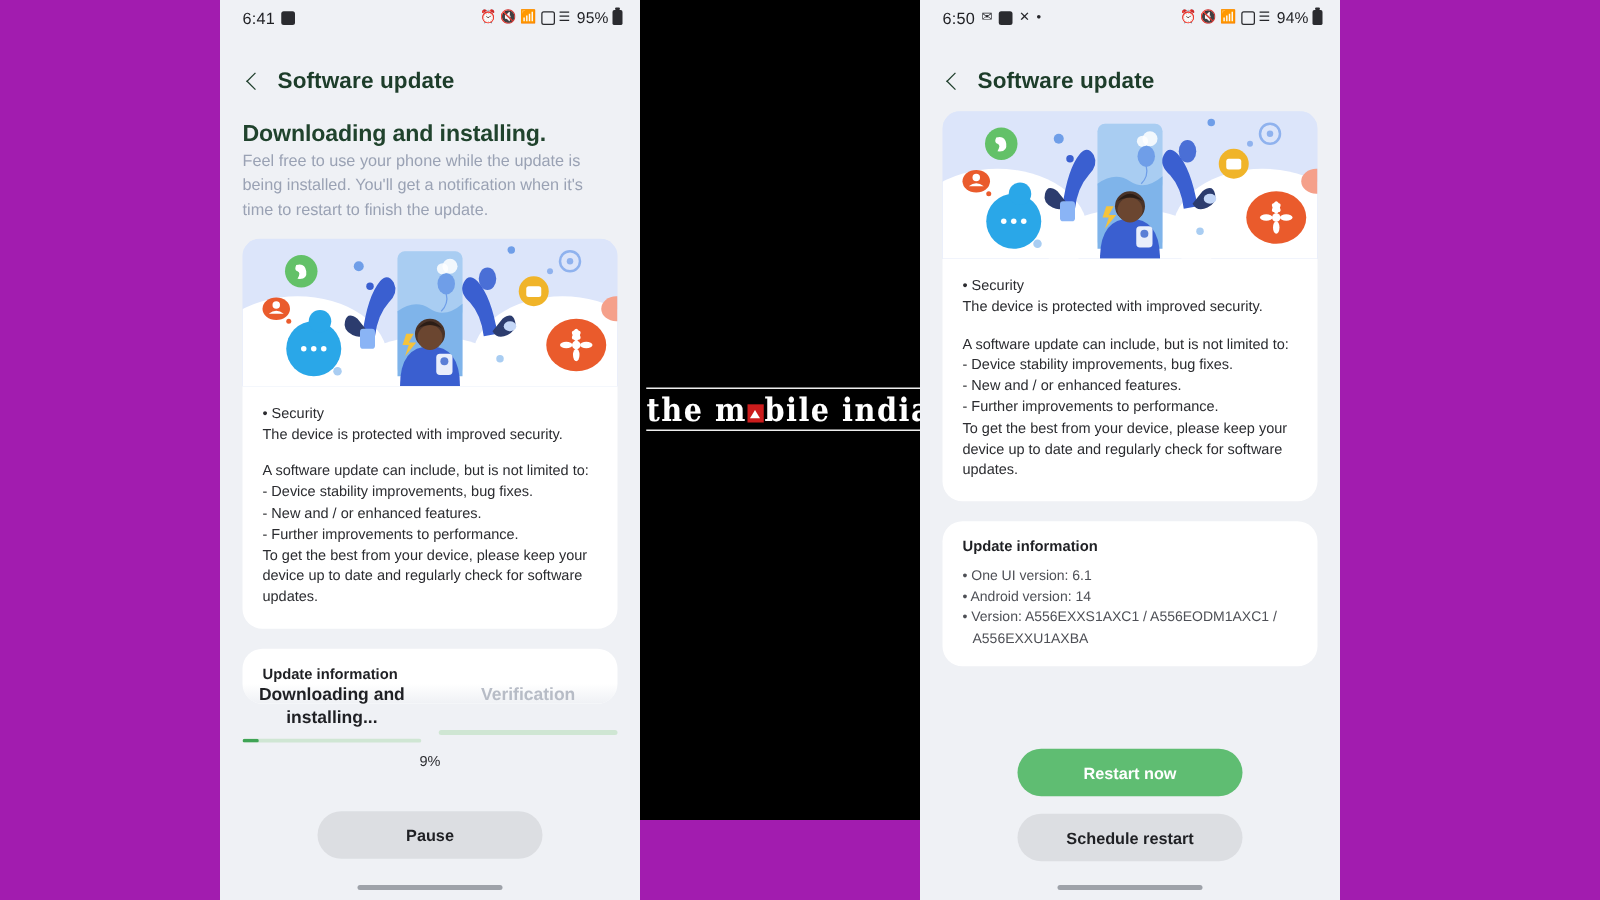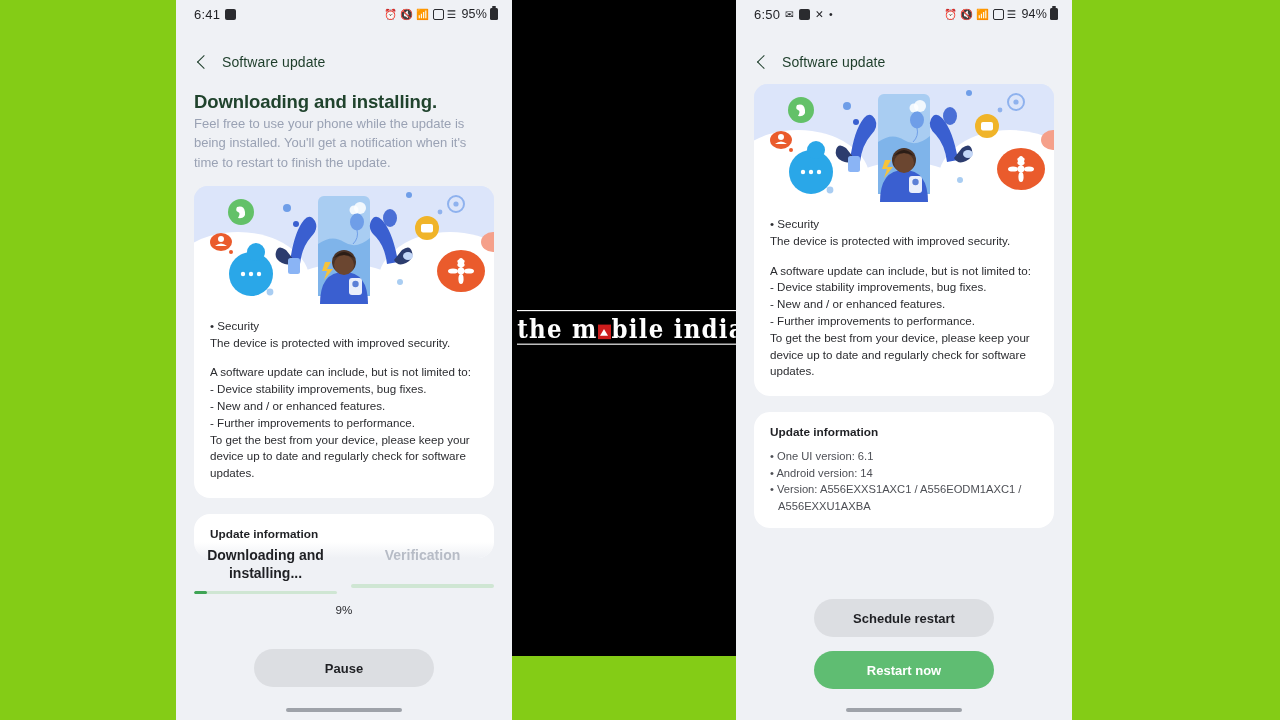--- a/index.html
+++ b/index.html
@@ -5,21 +5,21 @@
   * { box-sizing: border-box; margin: 0; padding: 0; }
   html, body {
     width: 1280px; height: 720px;
     background: #000;
     font-family: "Liberation Sans", sans-serif;
     overflow: hidden;
   }
   .stage {
     position: relative;
     width: 1280px; height: 720px;
-    background: #84cc16;
+    background: #a21caf;
   }
 
   
   .phone {
     position: absolute;
     top: 0; height: 720px;
     width: 336px;
     background: #eff1f5;
     overflow: hidden;
   }
@@ -84,22 +84,22 @@
   .back-ico::before {
     content: "";
     position: absolute;
     left: 5px; top: 3px;
     width: 9px; height: 9px;
     border-left: 1.8px solid #1d3d2a;
     border-bottom: 1.8px solid #1d3d2a;
     transform: rotate(45deg);
   }
   .hdr-title {
-    font-size: 14px;
-    font-weight: normal;
+    font-size: 18px;
+    font-weight: bold;
     color: #1d3d2a;
     letter-spacing: .1px;
   }
 
   
   .hero {
     padding: 20px 18px 0 18px;
   }
   .hero h1 {
     font-size: 18.5px;
@@ -542,20 +542,20 @@
         <li>• One UI version: 6.1</li>
         <li>• Android version: 14</li>
         <li>• Version: A556EXXS1AXC1 / A556EODM1AXC1 /</li>
         <li>
             <span class="indent">A556EXXU1AXBA</span>
           </li>
       </ul>
     </div>
 
     <div class="btn-stack">
+      <button class="btn btn-green">Restart now</button>
       <button class="btn btn-grey">Schedule restart</button>
-      <button class="btn btn-green">Restart now</button>
     </div>
 
     <div class="gesture"></div>
   </div>
 
 </div>
 
 </body></html>

